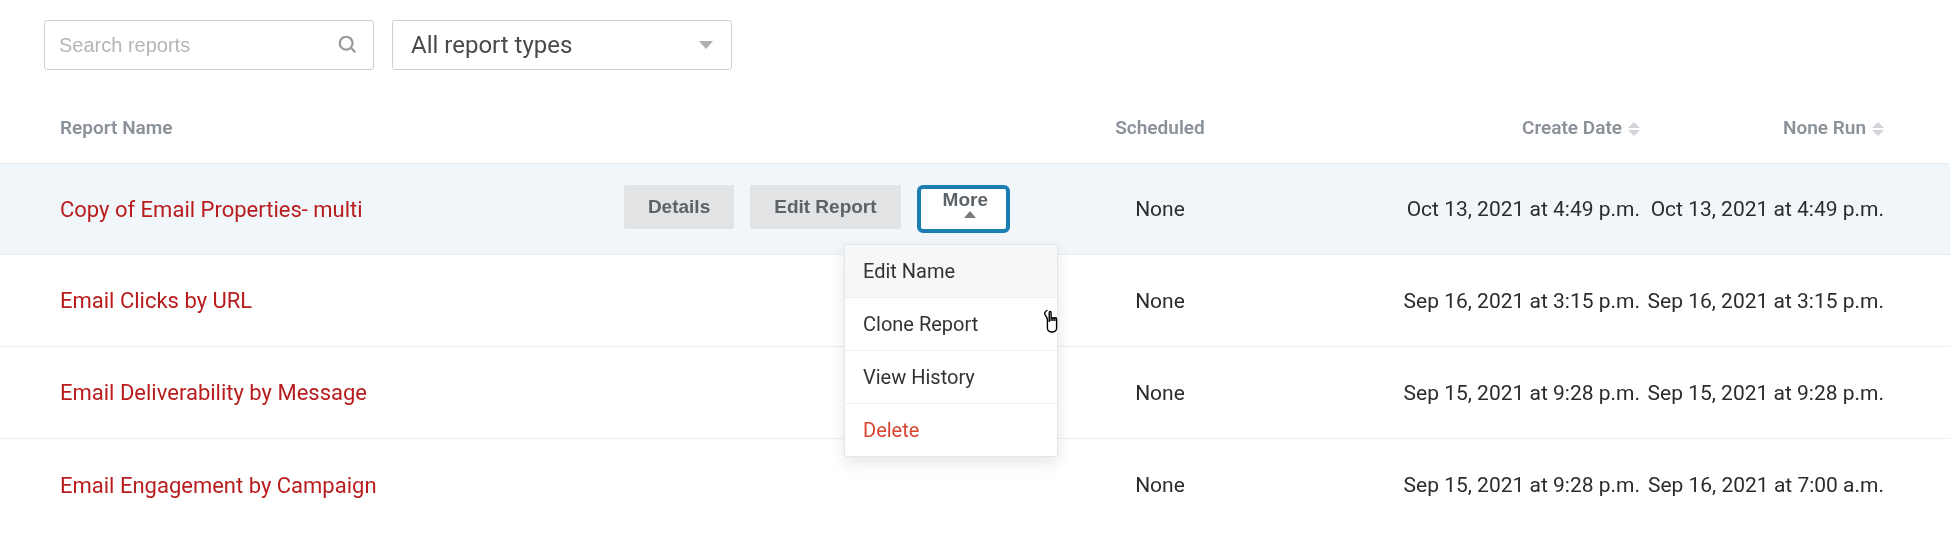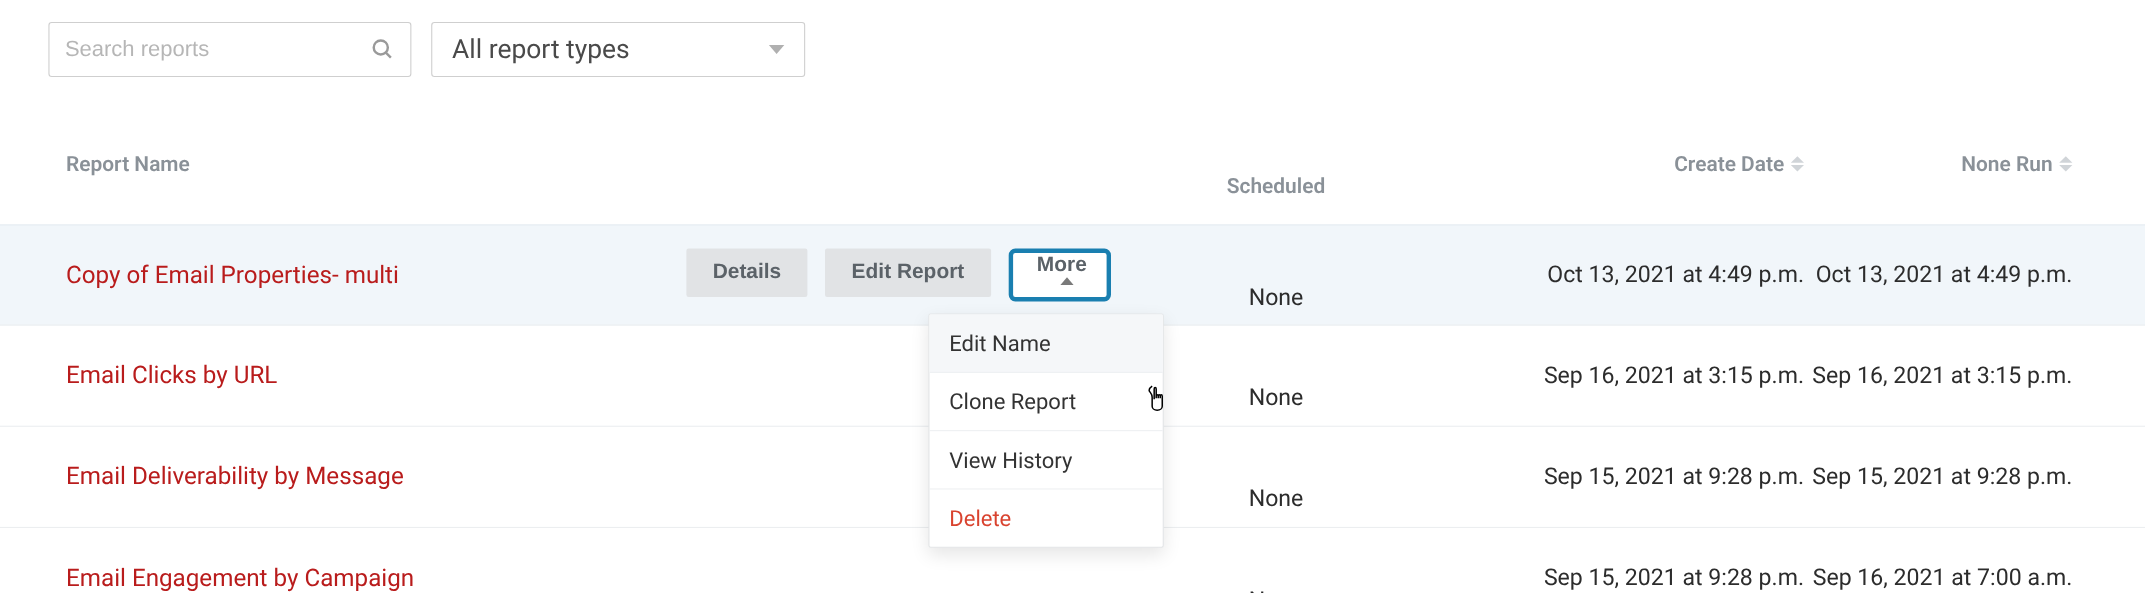--- a/index.html
+++ b/index.html
@@ -67,21 +67,21 @@
   }
   .table-header {
     display: flex;
     align-items: center;
     padding: 28px 60px 24px 60px;
     color: #8a9198;
     font-size: 19px;
     font-weight: 600;
   }
   .col-name { flex: 0 0 990px; }
-  .col-scheduled { flex: 0 0 220px; text-align: center; margin-top: 41px; }
+  .col-scheduled { flex: 0 0 220px; text-align: center; }
   .col-create { flex: 0 0 370px; text-align: right; }
   .col-lastrun { flex: 1; text-align: right; padding-right: 6px; }
   .sort-diamond {
     display: inline-block;
     margin-left: 6px;
     position: relative;
     width: 12px;
     height: 14px;
     vertical-align: middle;
   }

